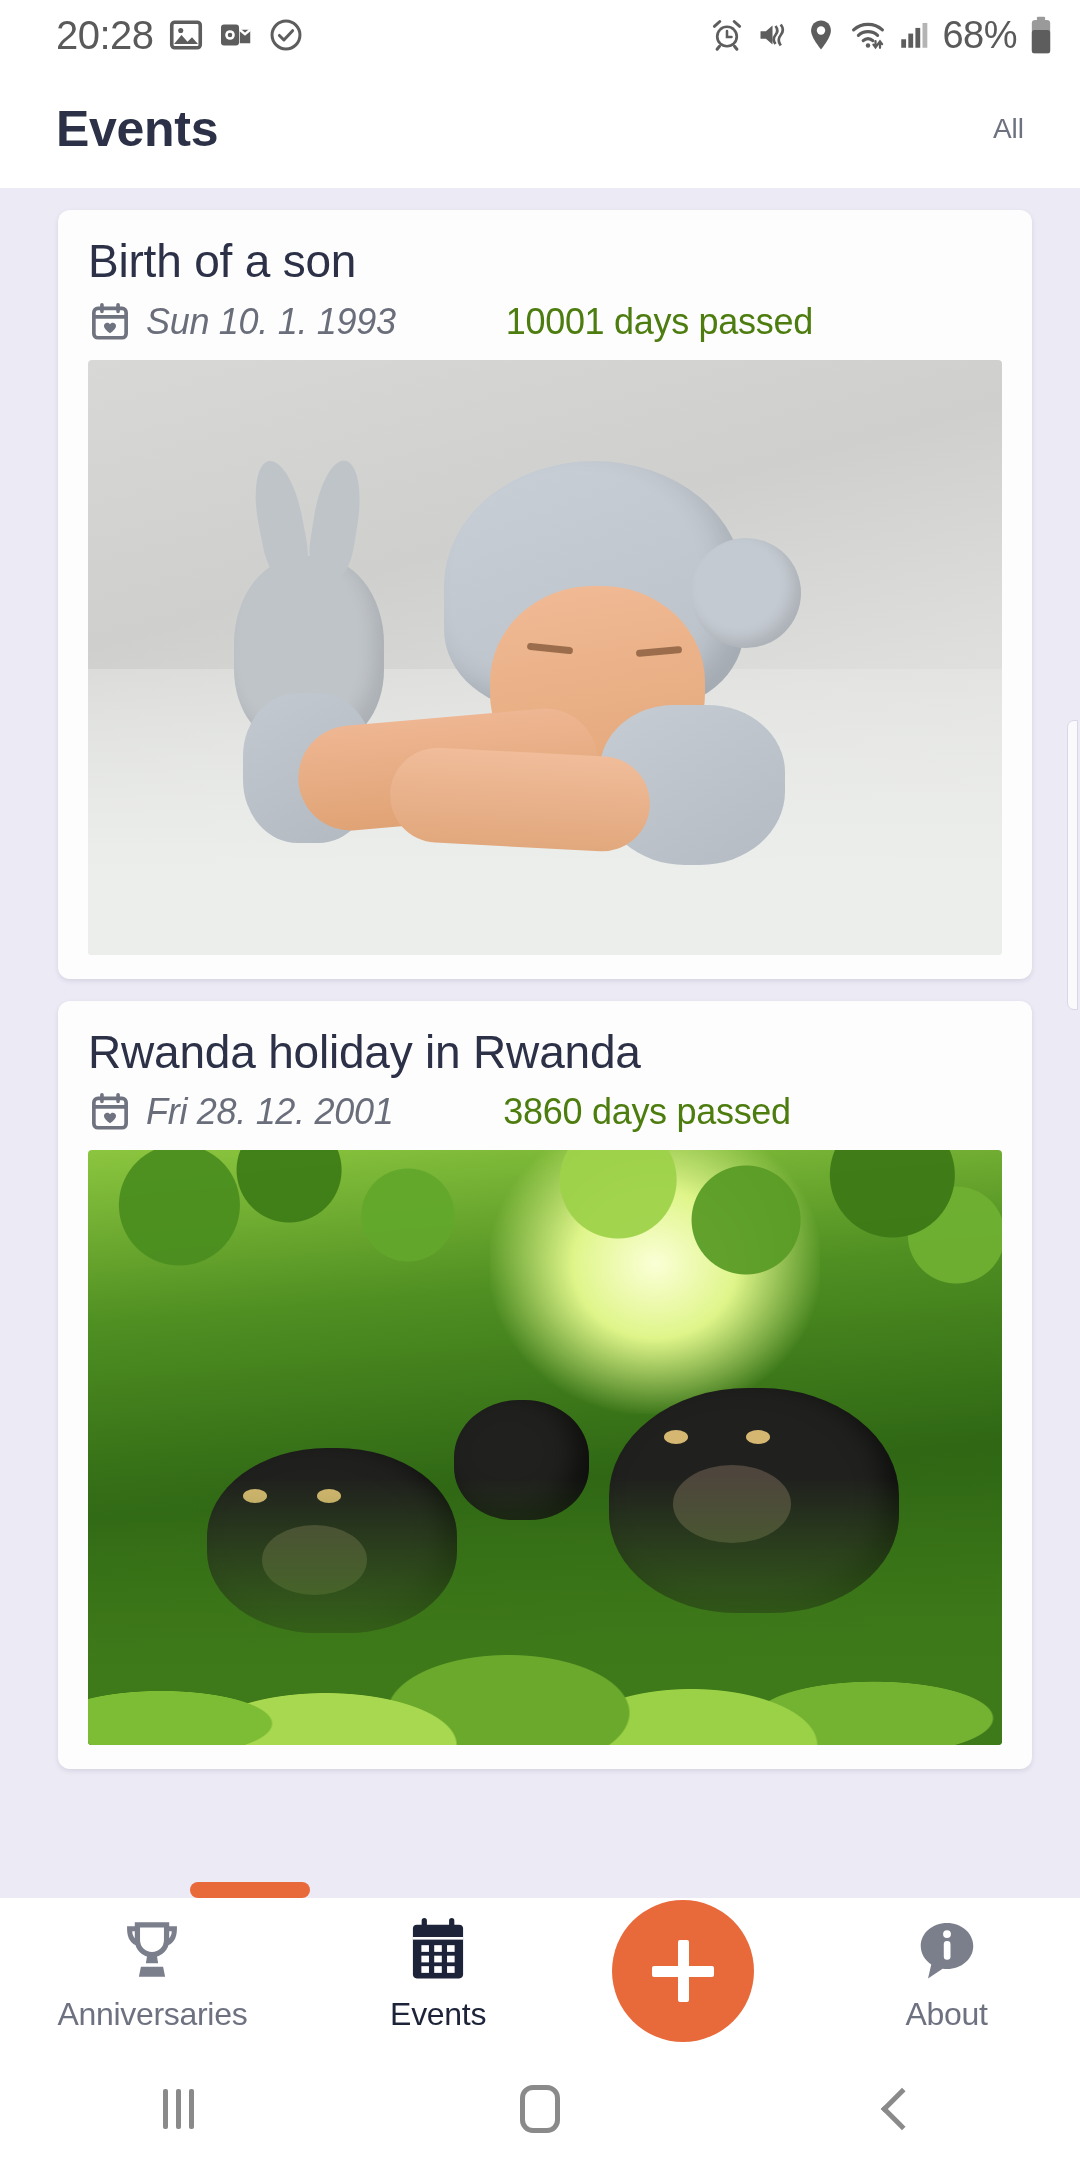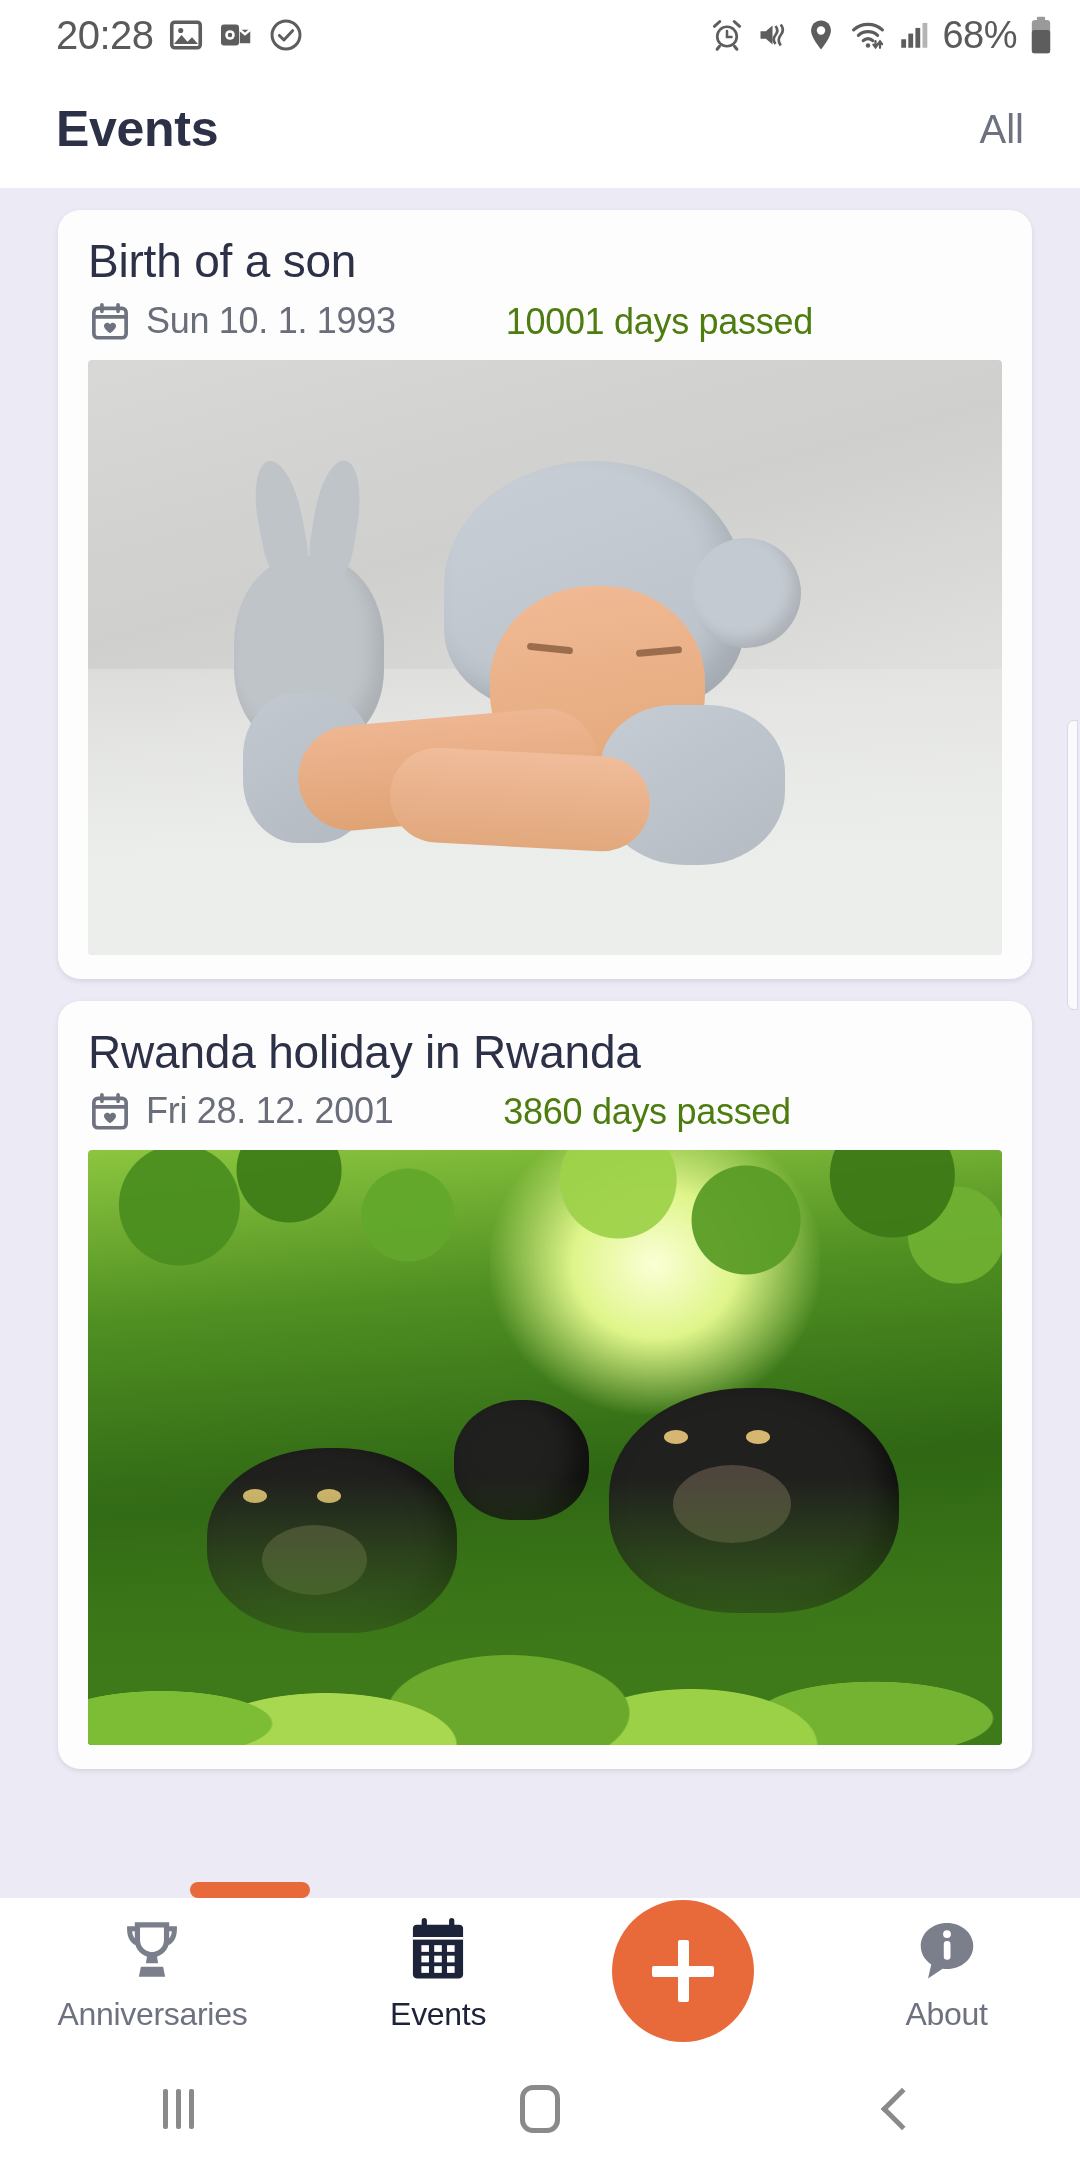--- a/index.html
+++ b/index.html
@@ -21,38 +21,38 @@
   .sb-right { margin-left:auto; display:flex; align-items:center; gap:11px; }
   .sb-batt-text { font-size:38px; color:#5a5a5a; letter-spacing:-0.5px; }
   .ic { display:block; }
 
   
   .appbar {
     position:absolute; top:70px; left:0; width:1080px; height:118px;
     background:#ffffff; display:flex; align-items:center; padding:0 56px;
   }
   .app-title { font-size:50px; font-weight:bold; color:#2c3148; letter-spacing:-0.3px; }
-  .app-filter { margin-left:auto; font-size:40px; color:#6d7180; letter-spacing:0px; }
+  .app-filter { margin-left:auto; font-size:28px; color:#6d7180; letter-spacing:0px; }
 
   
   .content {
     position:absolute; top:188px; left:0; width:1080px; height:1676px;
     background:#eceaf5; overflow:hidden;
   }
   .card {
     margin:22px 48px 0 58px; background:#fdfdfd;
-    border-radius:22px; box-shadow:0 2px 5px rgba(60,60,90,0.13);
+    border-radius:12px; box-shadow:0 2px 5px rgba(60,60,90,0.13);
     padding:26px 30px 24px 30px;
   }
   .card-title {
     font-size:46px; color:#2c3148; letter-spacing:-0.2px;
     line-height:1.12; margin-bottom:12px;
   }
   .meta-row { display:flex; align-items:center; margin-bottom:16px; }
-  .meta-date { display:flex; align-items:flex-start; gap:14px; }
+  .meta-date { display:flex; align-items:center; gap:14px;font-style:italic; }
   .meta-date-text { font-size:36px; color:#6a6e7b; letter-spacing:-0.3px; }
   .meta-days { font-size:36px; color:#4d7c0f; letter-spacing:-0.3px; margin-left:110px; }
   .card-photo {
     width:100%; height:595px; border-radius:4px; overflow:hidden; position:relative;
   }
   .card-photo.tall { height:595px; }
 
   
   .ph-baby { background:linear-gradient(165deg,#d8d9d6 0%,#cfd0cd 34%,#dedfdc 62%,#e9eae8 100%); }
   .ph-baby .blanket {

